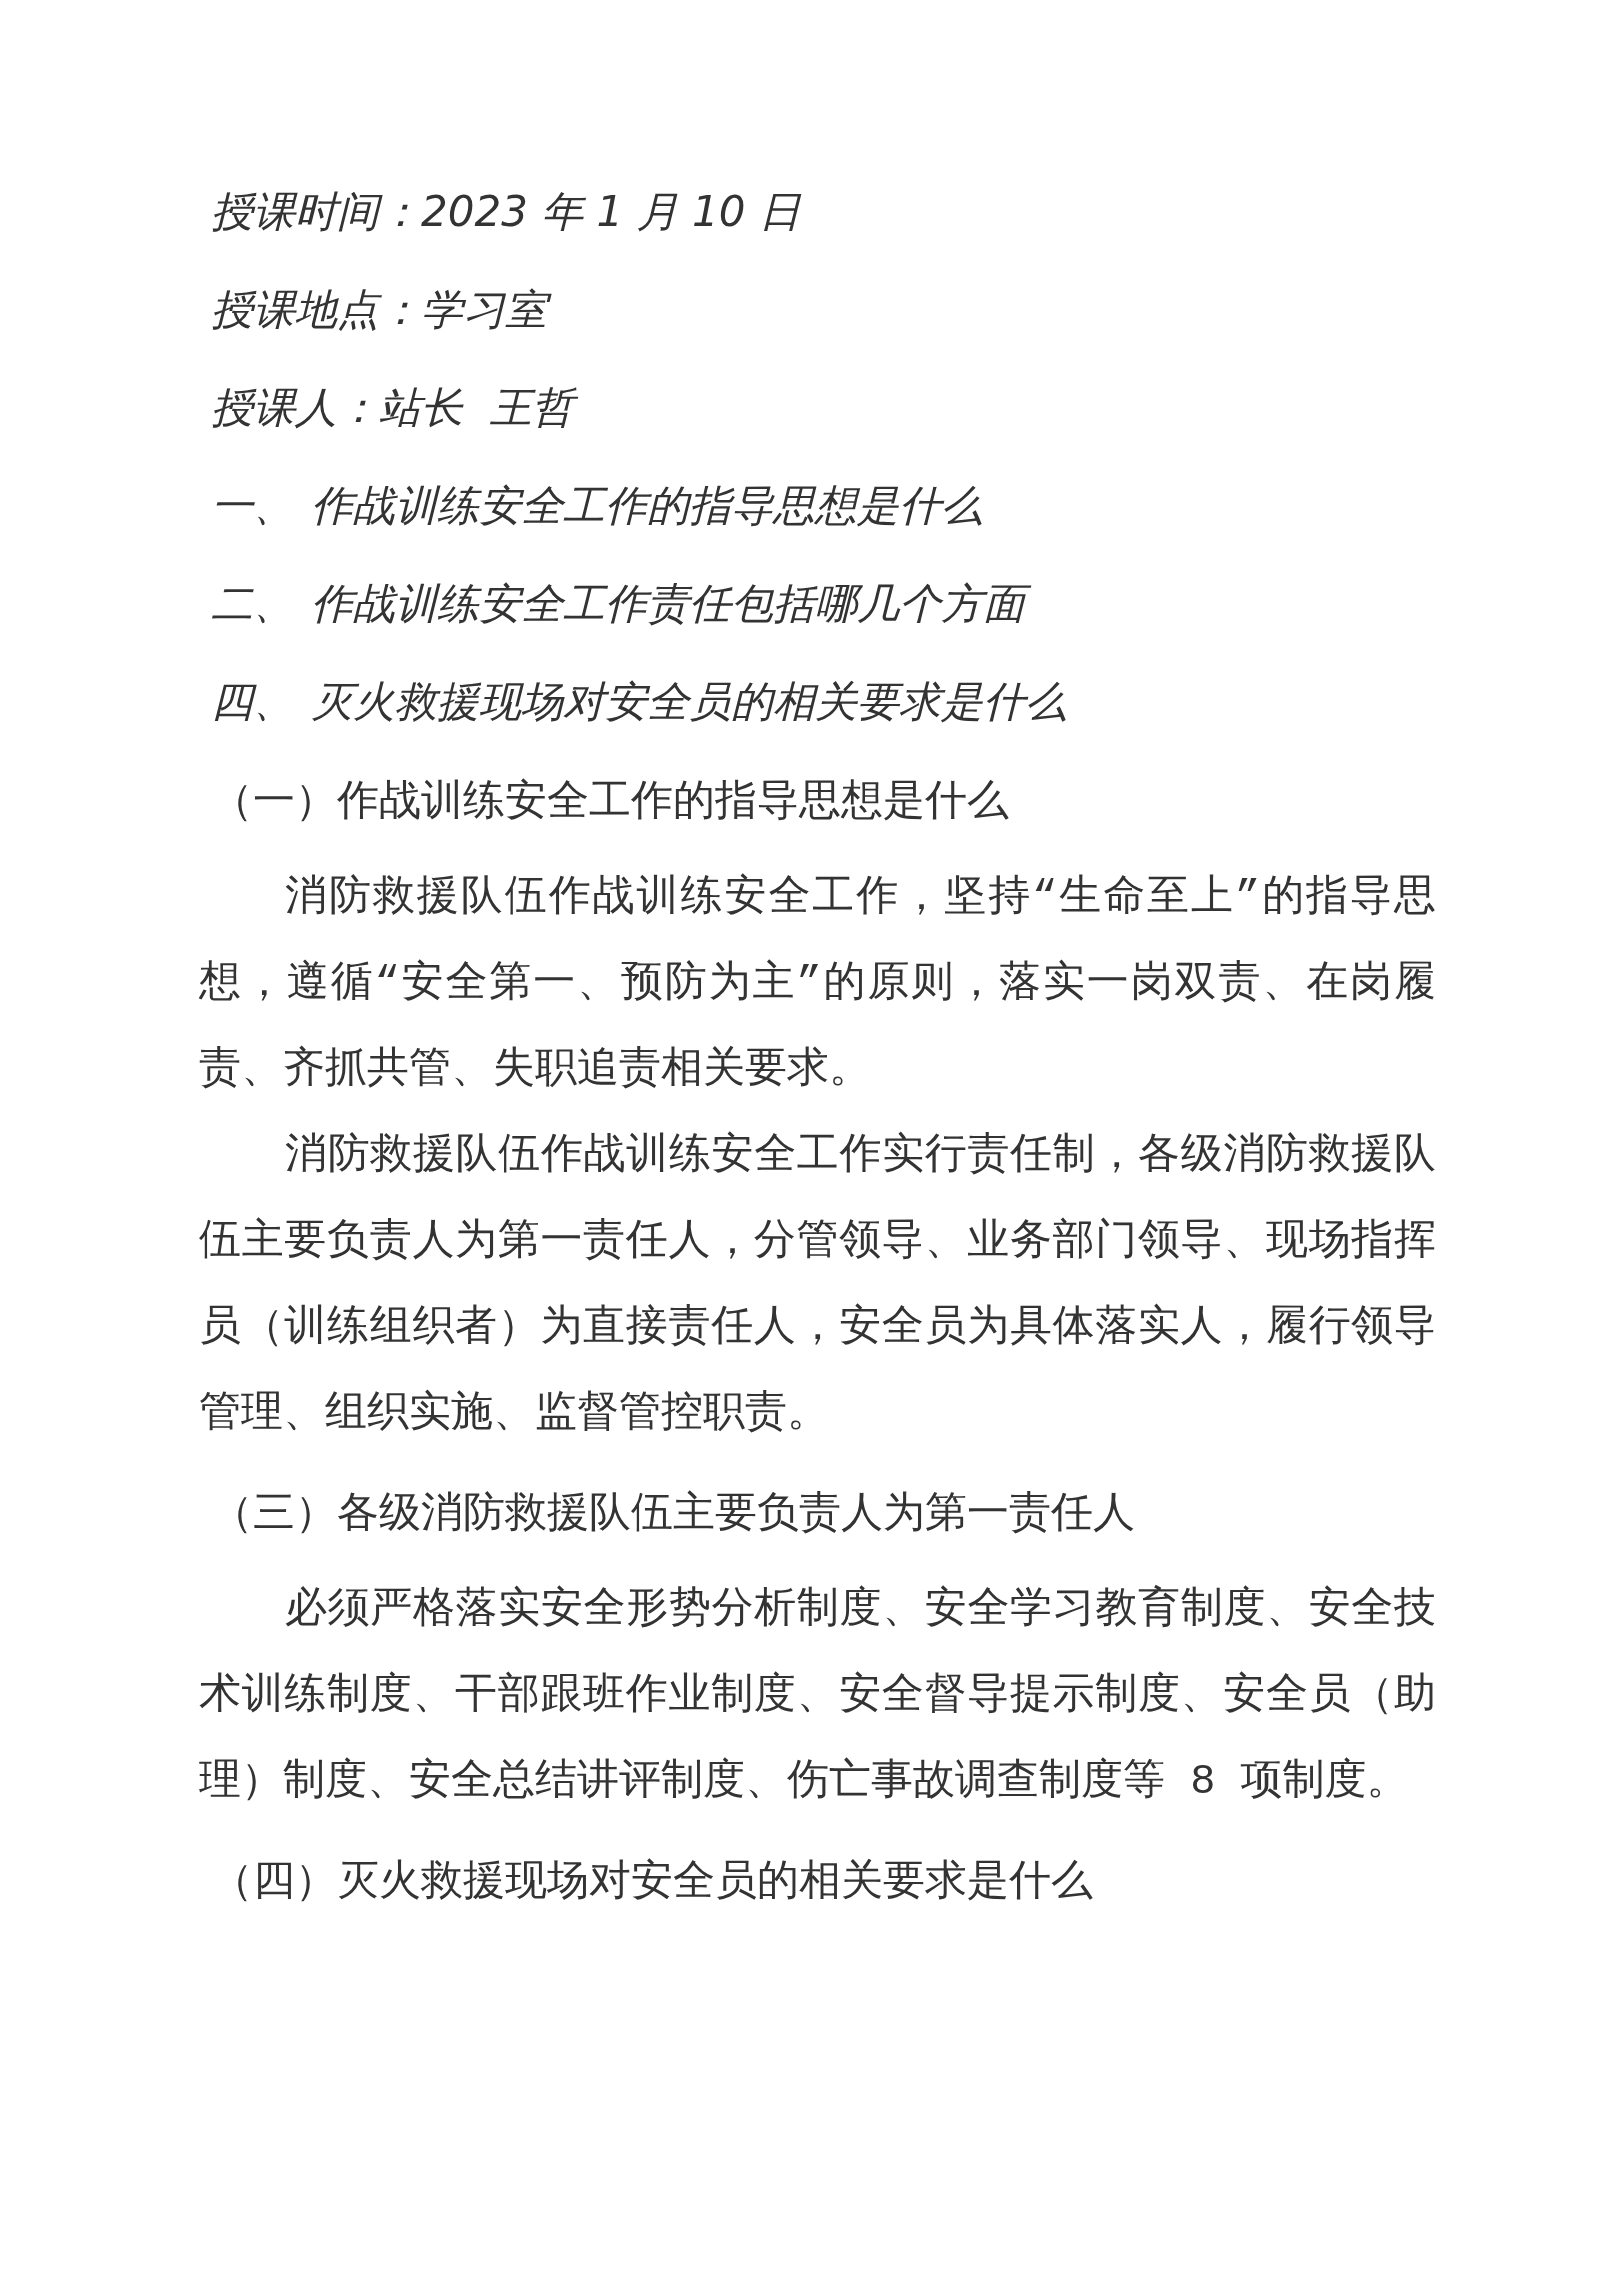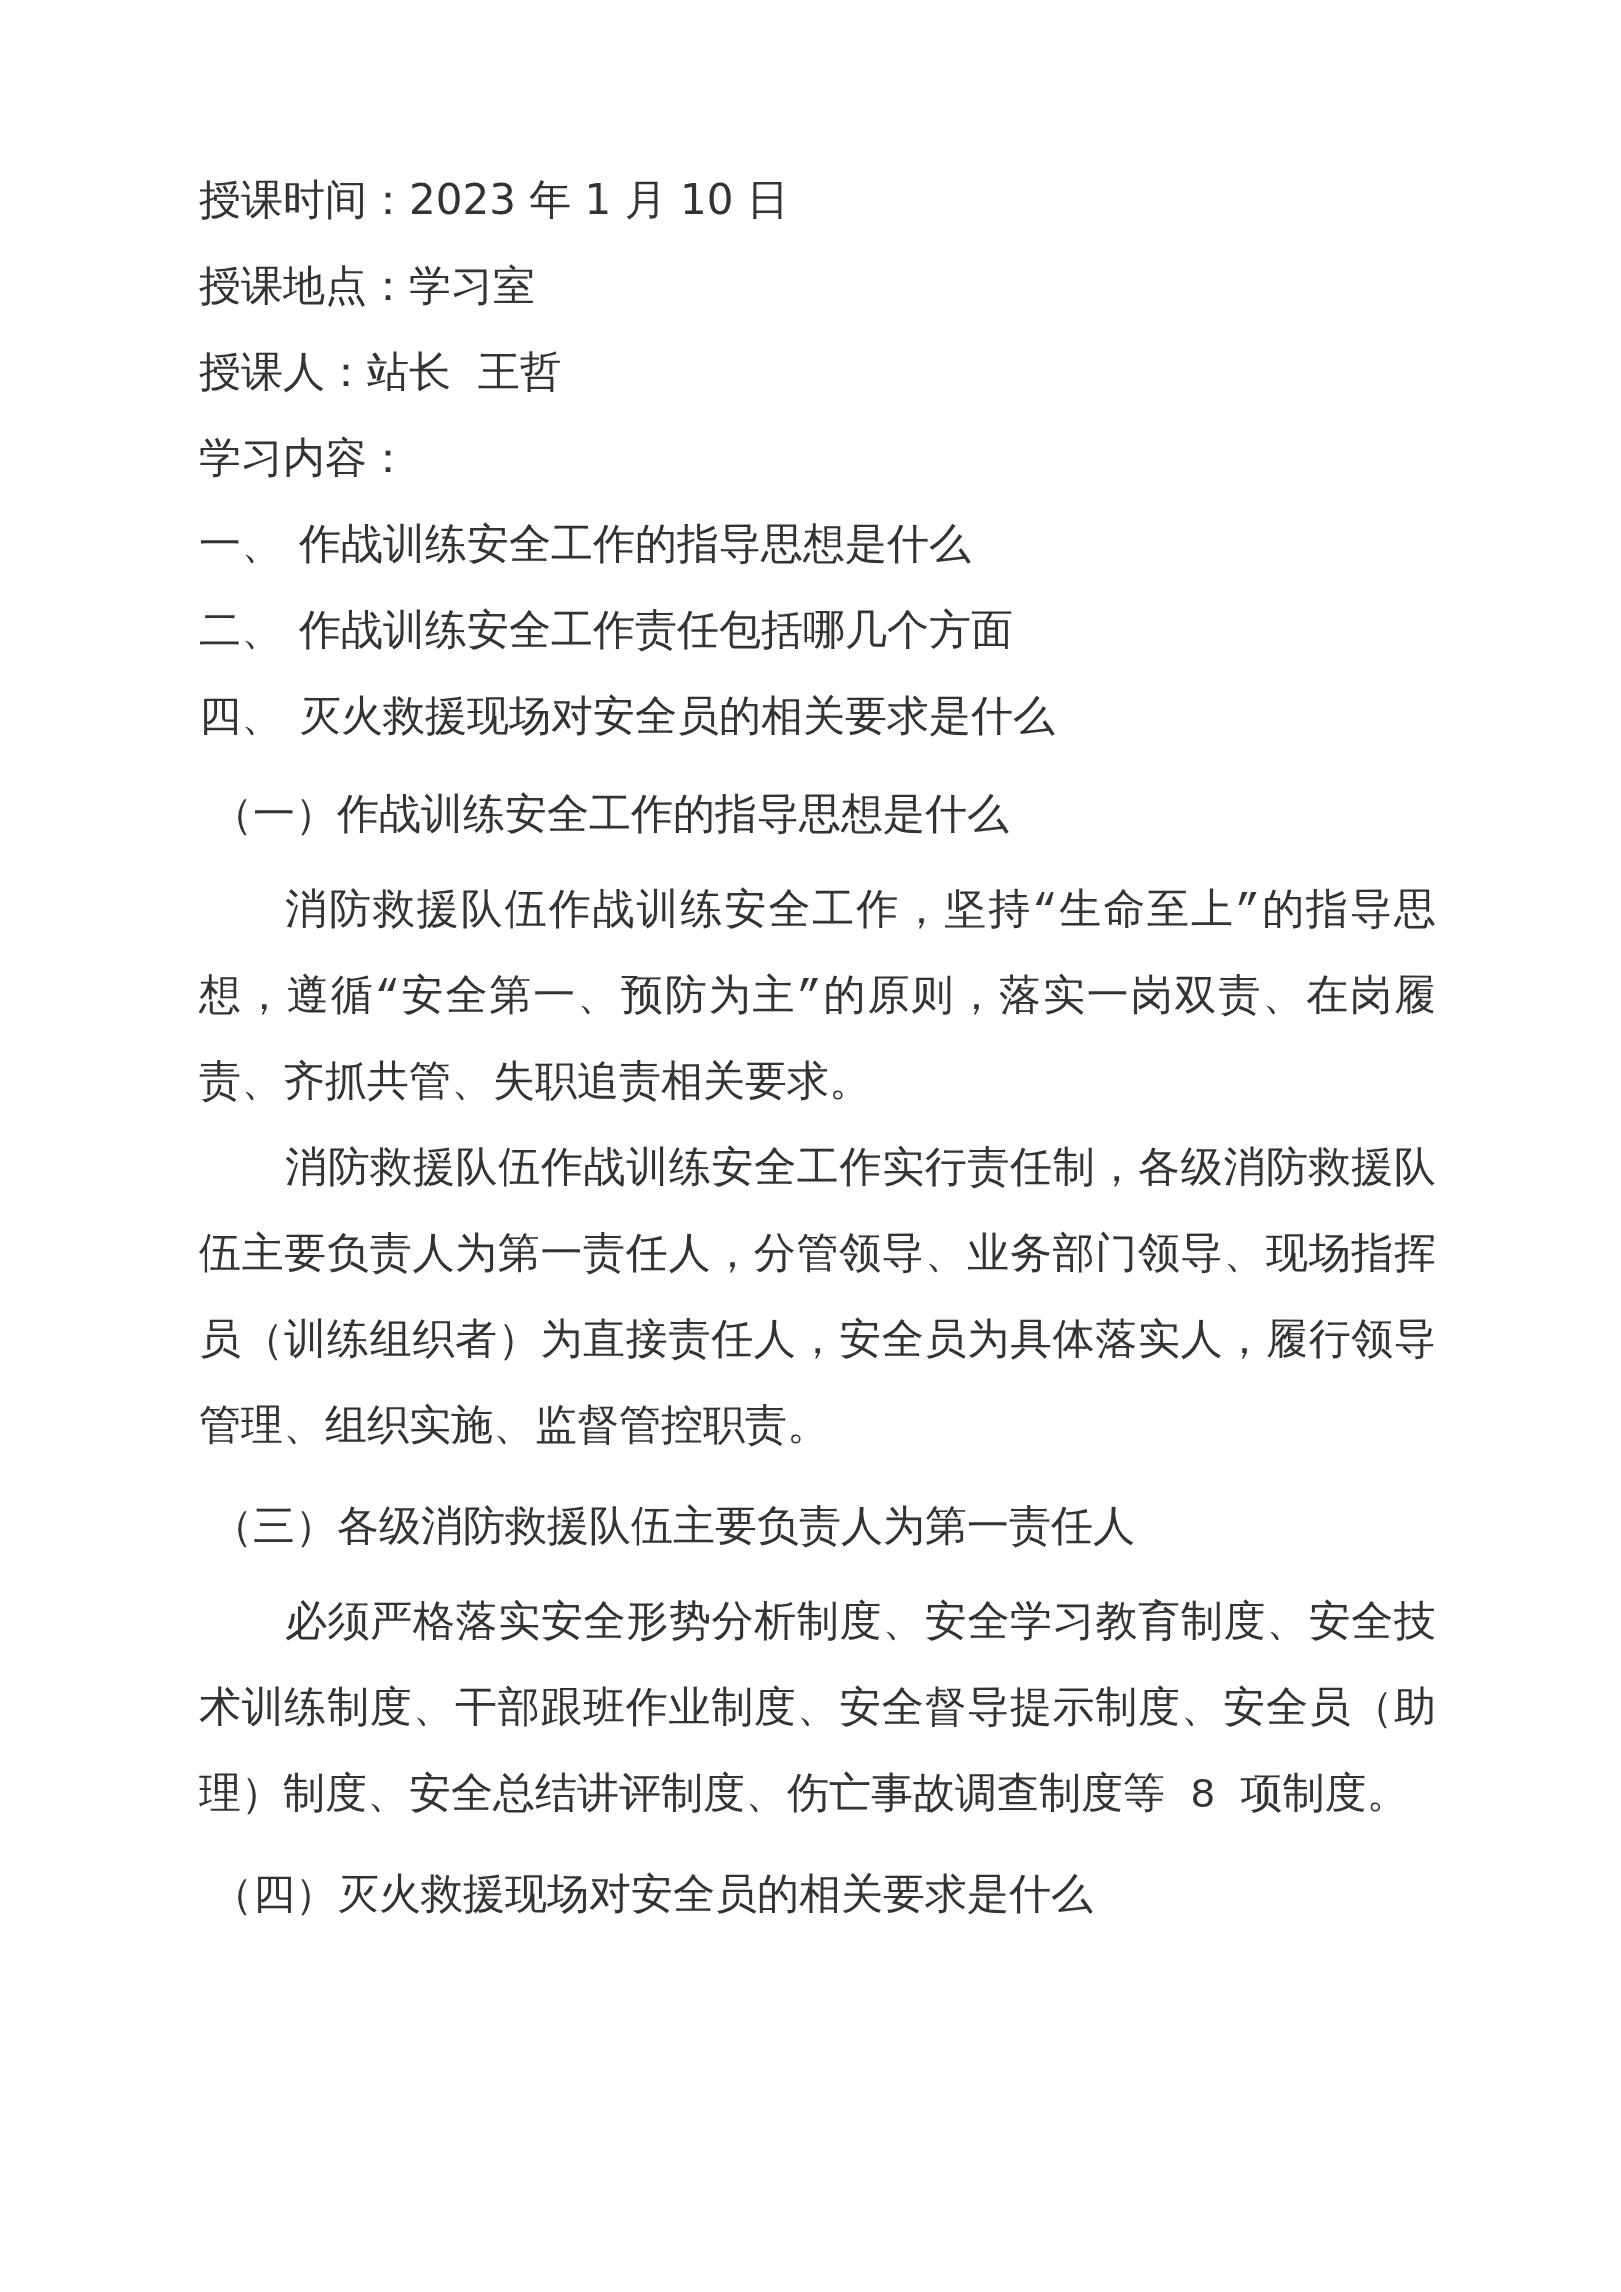--- a/index.html
+++ b/index.html
@@ -2,33 +2,32 @@
 <html><head>
 <meta charset="utf-8">
 <style>
   html, body { margin: 0; padding: 0; background: #ffffff; }
   body { width: 1621px; height: 2293px; position: relative; overflow: hidden; }
   .page {
     position: absolute; left: 199px; top: 157px; width: 1237px;
     font-family: "DejaVu Sans", "Liberation Sans", sans-serif;
     font-size: 42px; line-height: 86px; color: #333333;
   }
-  .line { white-space: nowrap; margin: 0; }
+  .line { white-space: nowrap; margin: 12px; font-style: italic; }
   .para { margin: 0; text-indent: 86px; text-align: justify; text-align-last: left; word-break: break-all; font-family: Liberation Mono, monospace; }
   .list-item .num { display: inline-block; width: 100px; }
   .sub-heading { margin: 12px; white-space: nowrap; }
 </style>
 </head>
 <body>
 
 <div class="page">
   <p class="line"><span>授课时间：</span><span>2023 年 1 月 10 日</span></p>
   <p class="line"><span>授课地点：</span><span>学习室</span></p>
   <p class="line"><span>授课人：</span><span style="white-space:pre">站长  王哲</span></p>
-  <p class="line">学习内容：</p>
 
   <div>
     <p class="line list-item"><span class="num">一、</span><span>作战训练安全工作的指导思想是什么</span></p>
     <p class="line list-item"><span class="num">二、</span><span>作战训练安全工作责任包括哪几个方面</span></p>
     <p class="line list-item"><span class="num">四、</span><span>灭火救援现场对安全员的相关要求是什么</span></p>
   </div>
 
   <div>
     <p class="sub-heading">（一）作战训练安全工作的指导思想是什么</p>
     <p class="para">消防救援队伍作战训练安全工作，坚持“生命至上”的指导思想，遵循“安全第一、预防为主”的原则，落实一岗双责、在岗履责、齐抓共管、失职追责相关要求。</p>

